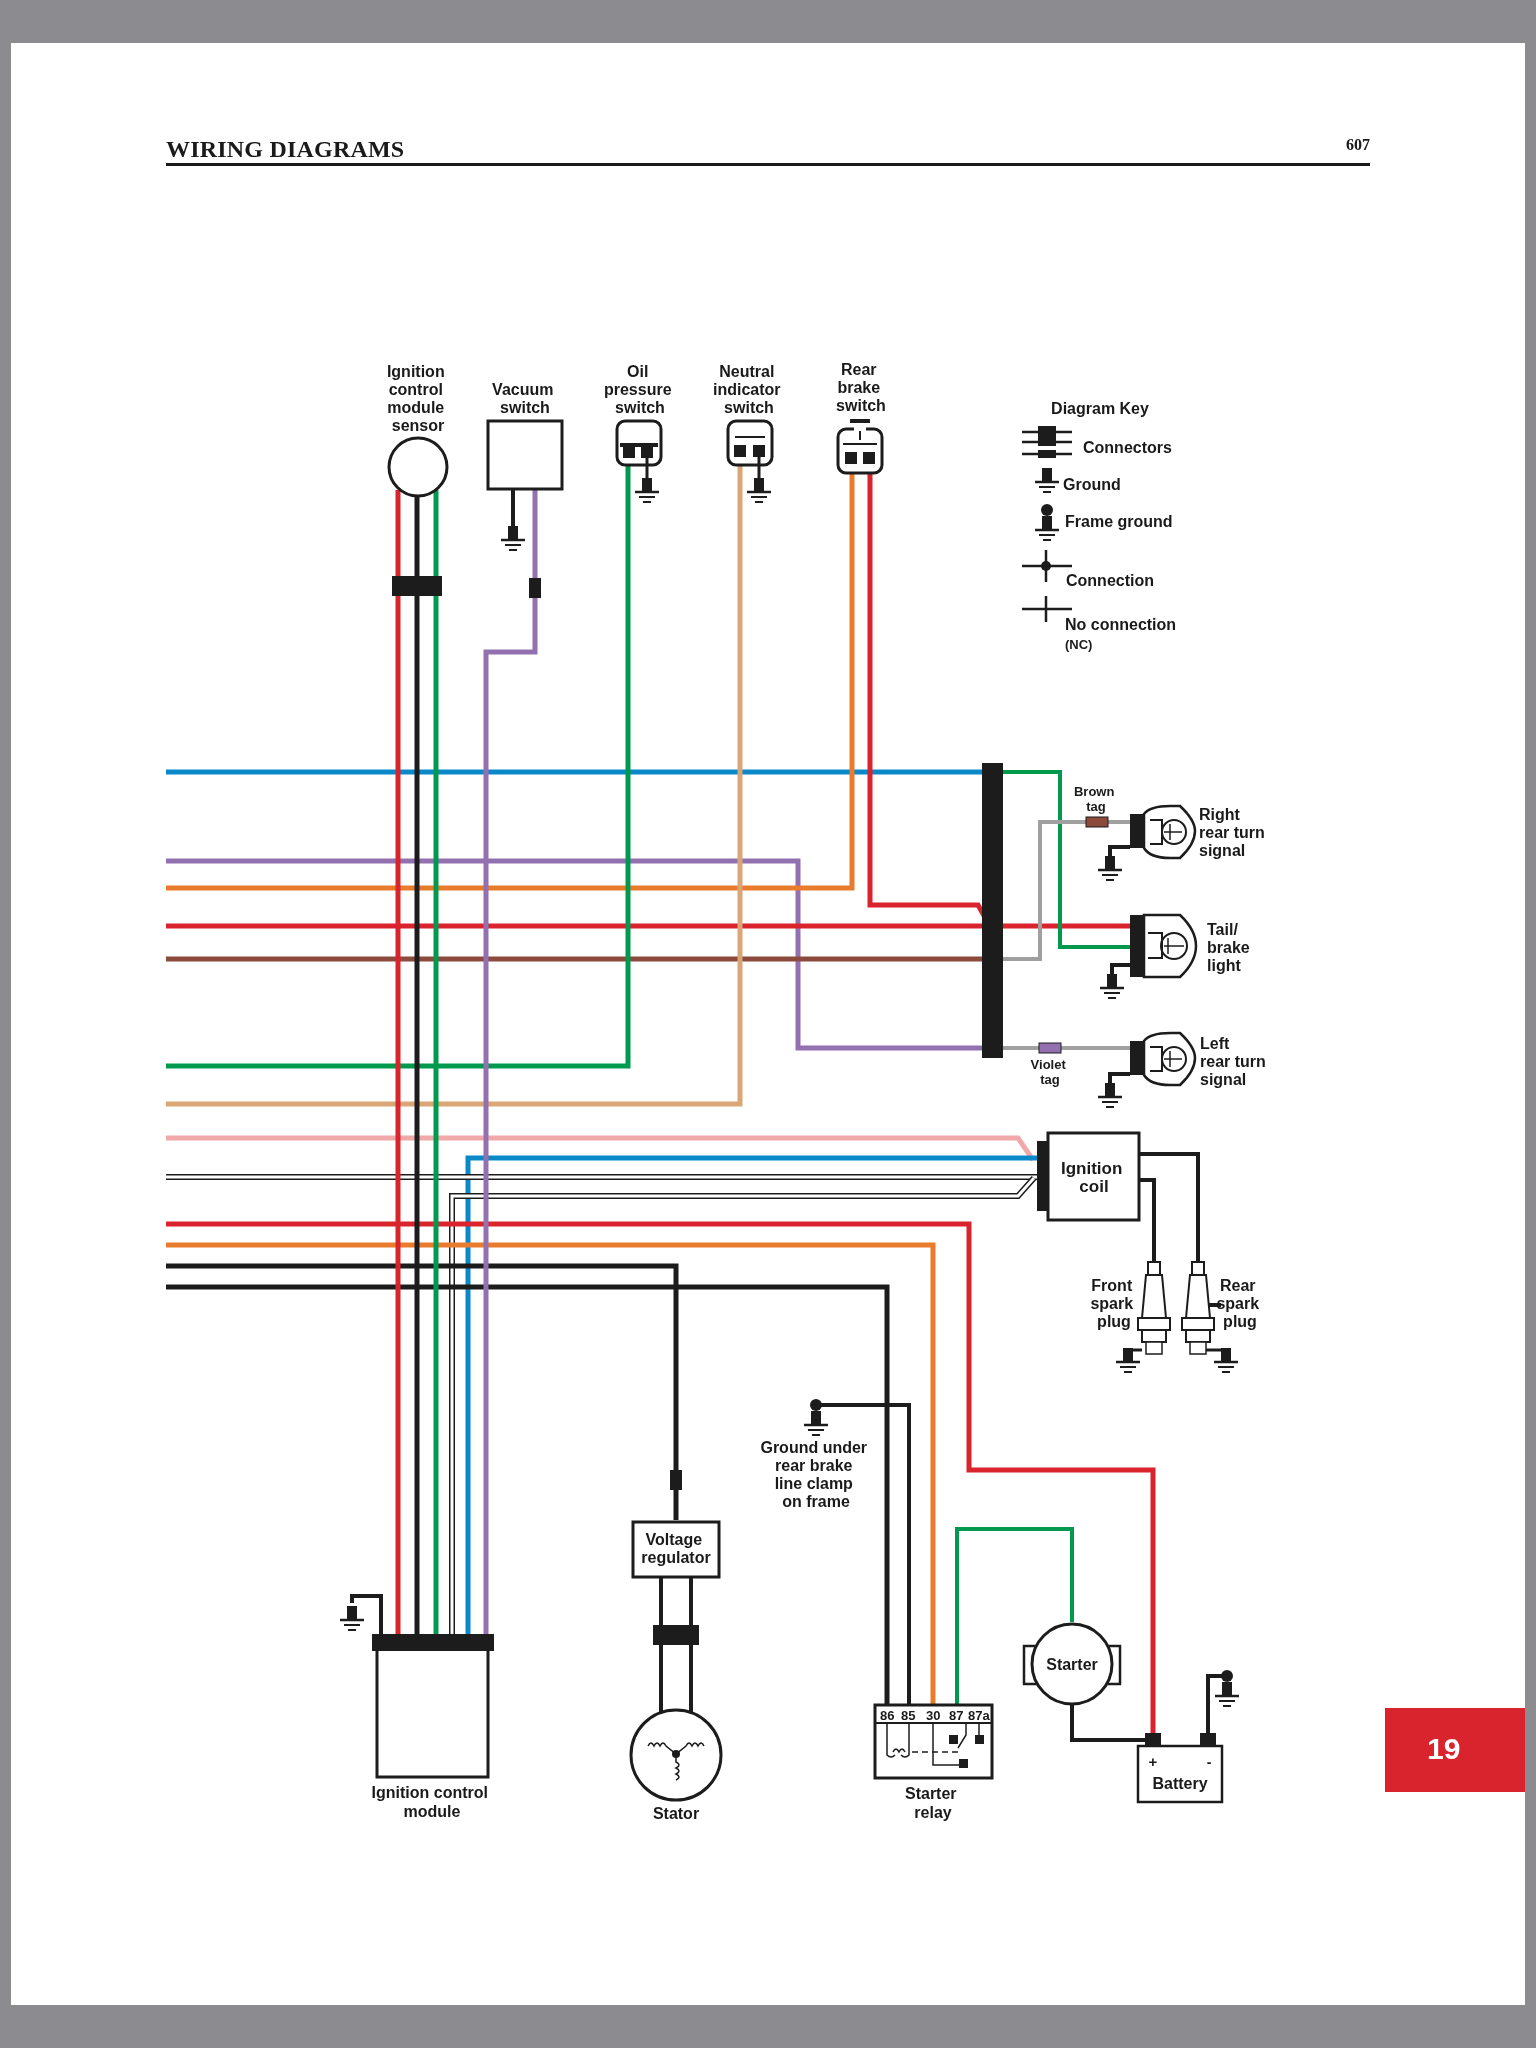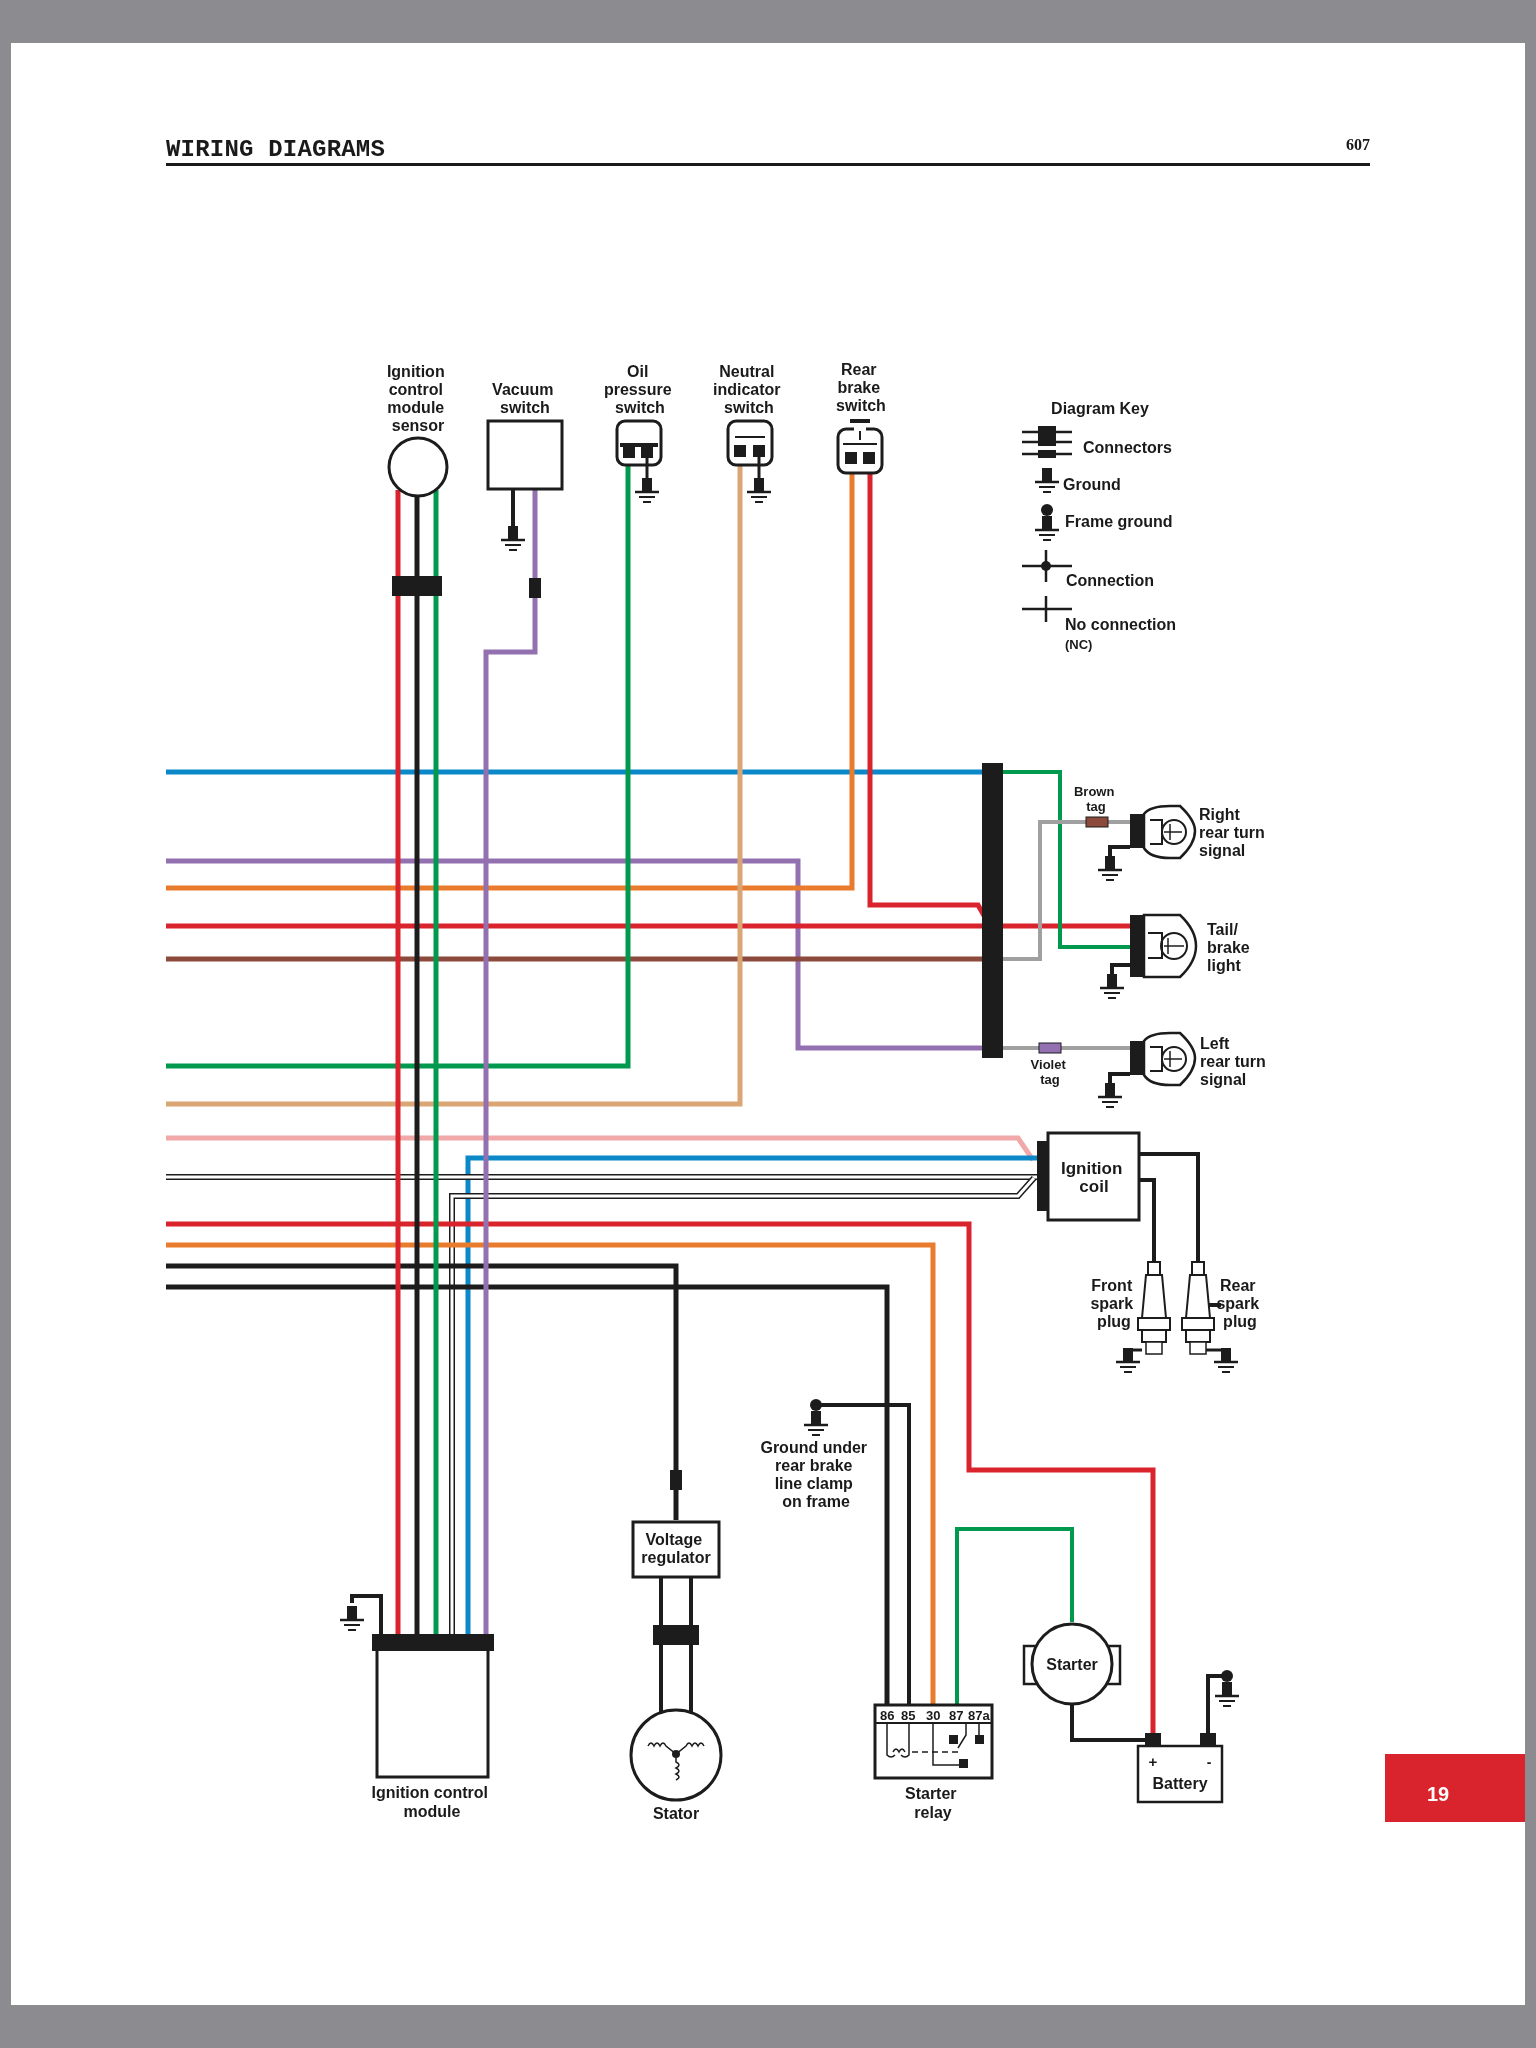--- a/index.html
+++ b/index.html
@@ -1,21 +1,21 @@
 <!DOCTYPE html>
 <html><head>
 <meta charset="utf-8">
 <style>
   html,body{margin:0;padding:0;}
   body{width:1536px;height:2048px;background:#8c8c90;position:relative;overflow:hidden;font-family:"Liberation Sans",sans-serif;}
   .page{position:absolute;left:11px;top:43px;width:1514px;height:1962px;background:#ffffff;}
-  .header-title{position:absolute;left:166px;top:136px;font-family:Liberation Mono, monospace;font-weight:bold;font-size:24px;color:#1a1a1a;letter-spacing:0.2px;}
+  .header-title{position:absolute;left:166px;top:136px;font-family:Liberation Serif, serif;font-weight:bold;font-size:24px;color:#1a1a1a;letter-spacing:0.2px;}
   .header-page{position:absolute;right:166px;top:136px;font-family:"Liberation Serif",serif;font-weight:bold;font-size:16px;color:#1a1a1a;}
   .header-rule{position:absolute;left:166px;width:1204px;top:163px;height:3px;background:#1a1a1a;}
-  .chapter-tab{position:absolute;left:1385px;top:1754px;width:140px;height:68px;background:#d9232d;color:#fff;font-weight:bold;font-size:20px;line-height:81px;text-indent:42px;}
+  .chapter-tab{position:absolute;left:1385px;top:1708px;width:140px;height:84px;background:#d9232d;color:#fff;font-weight:bold;font-size:30px;line-height:81px;text-indent:42px;}
   svg.diagram{position:absolute;left:0;top:0;}
   svg text{font-family:"Liberation Sans",sans-serif;font-weight:bold;fill:#1a1a1a;}
 </style>
 </head>
 <body>
 
 <div class="page"></div>
 <div class="header-title">WIRING DIAGRAMS</div>
 <div class="header-page">607</div>
 <div class="header-rule"></div>

